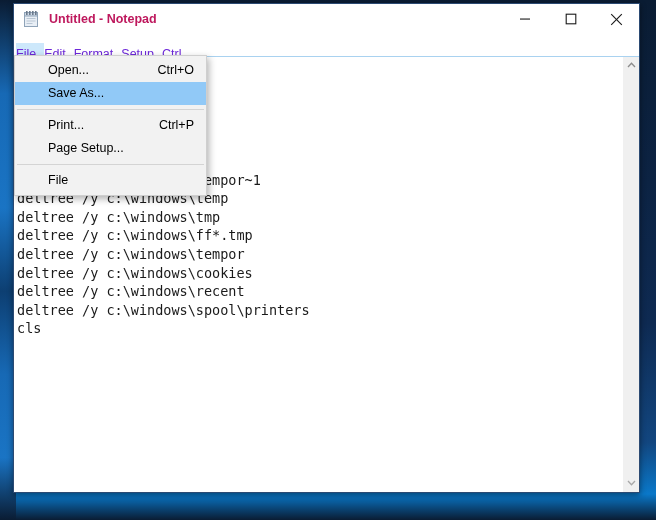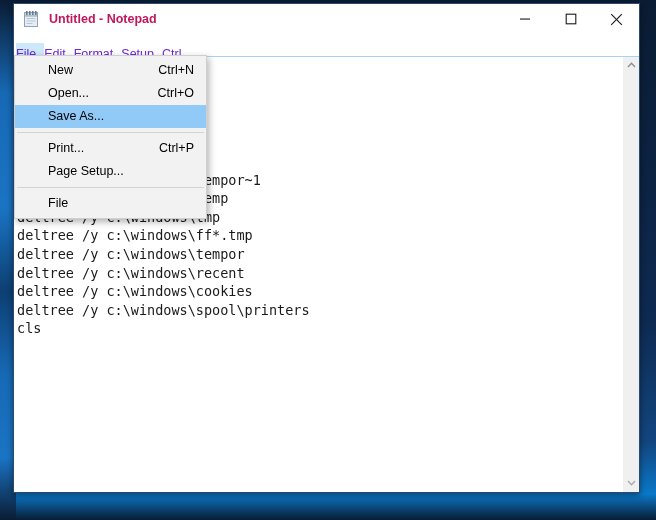--- a/index.html
+++ b/index.html
@@ -264,22 +264,22 @@
       <div class="txtline">temp\*.*</div>
       <div class="txtline"></div>
       <div class="txtline">Prefetch</div>
       <div class="txtline"></div>
       <div class="txtline"></div>
       <div class="txtline">deltree /y c:\windows\tempor~1</div>
       <div class="txtline">deltree /y c:\windows\temp</div>
       <div class="txtline">deltree /y c:\windows\tmp</div>
       <div class="txtline">deltree /y c:\windows\ff*.tmp</div>
       <div class="txtline">deltree /y c:\windows\tempor</div>
+      <div class="txtline">deltree /y c:\windows\cookies</div>
       <div class="txtline">deltree /y c:\windows\recent</div>
-      <div class="txtline">deltree /y c:\windows\cookies</div>
       <div class="txtline">deltree /y c:\windows\spool\printers</div>
       <div class="txtline">cls</div>
     </div>
 
     <div id="vscroll">
       <div class="sb-arrow" id="sb-up">
         <svg width="9" height="6" viewBox="0 0 9 6">
           <polyline points="1,5 4.5,1.2 8,5" fill="none" stroke="#8d8d8d" stroke-width="1.3"></polyline>
         </svg>
       </div>
@@ -287,24 +287,20 @@
         <svg width="9" height="6" viewBox="0 0 9 6">
           <polyline points="1,1 4.5,4.8 8,1" fill="none" stroke="#a8a8a8" stroke-width="1.3"></polyline>
         </svg>
       </div>
     </div>
   </div>
 </div>
 
 <div id="filemenu">
   <div class="mi">
-    <span class="mi-label">New</span>
-    <span class="mi-accel">Ctrl+N</span>
-  </div>
-  <div class="mi">
     <span class="mi-label">Open...</span>
     <span class="mi-accel">Ctrl+O</span>
   </div>
   <div class="mi sel">
     <span class="mi-label">Save As...</span>
     <span class="mi-accel"></span>
   </div>
   <div class="mi-sep"></div>
   <div class="mi">
     <span class="mi-label">Print...</span>

